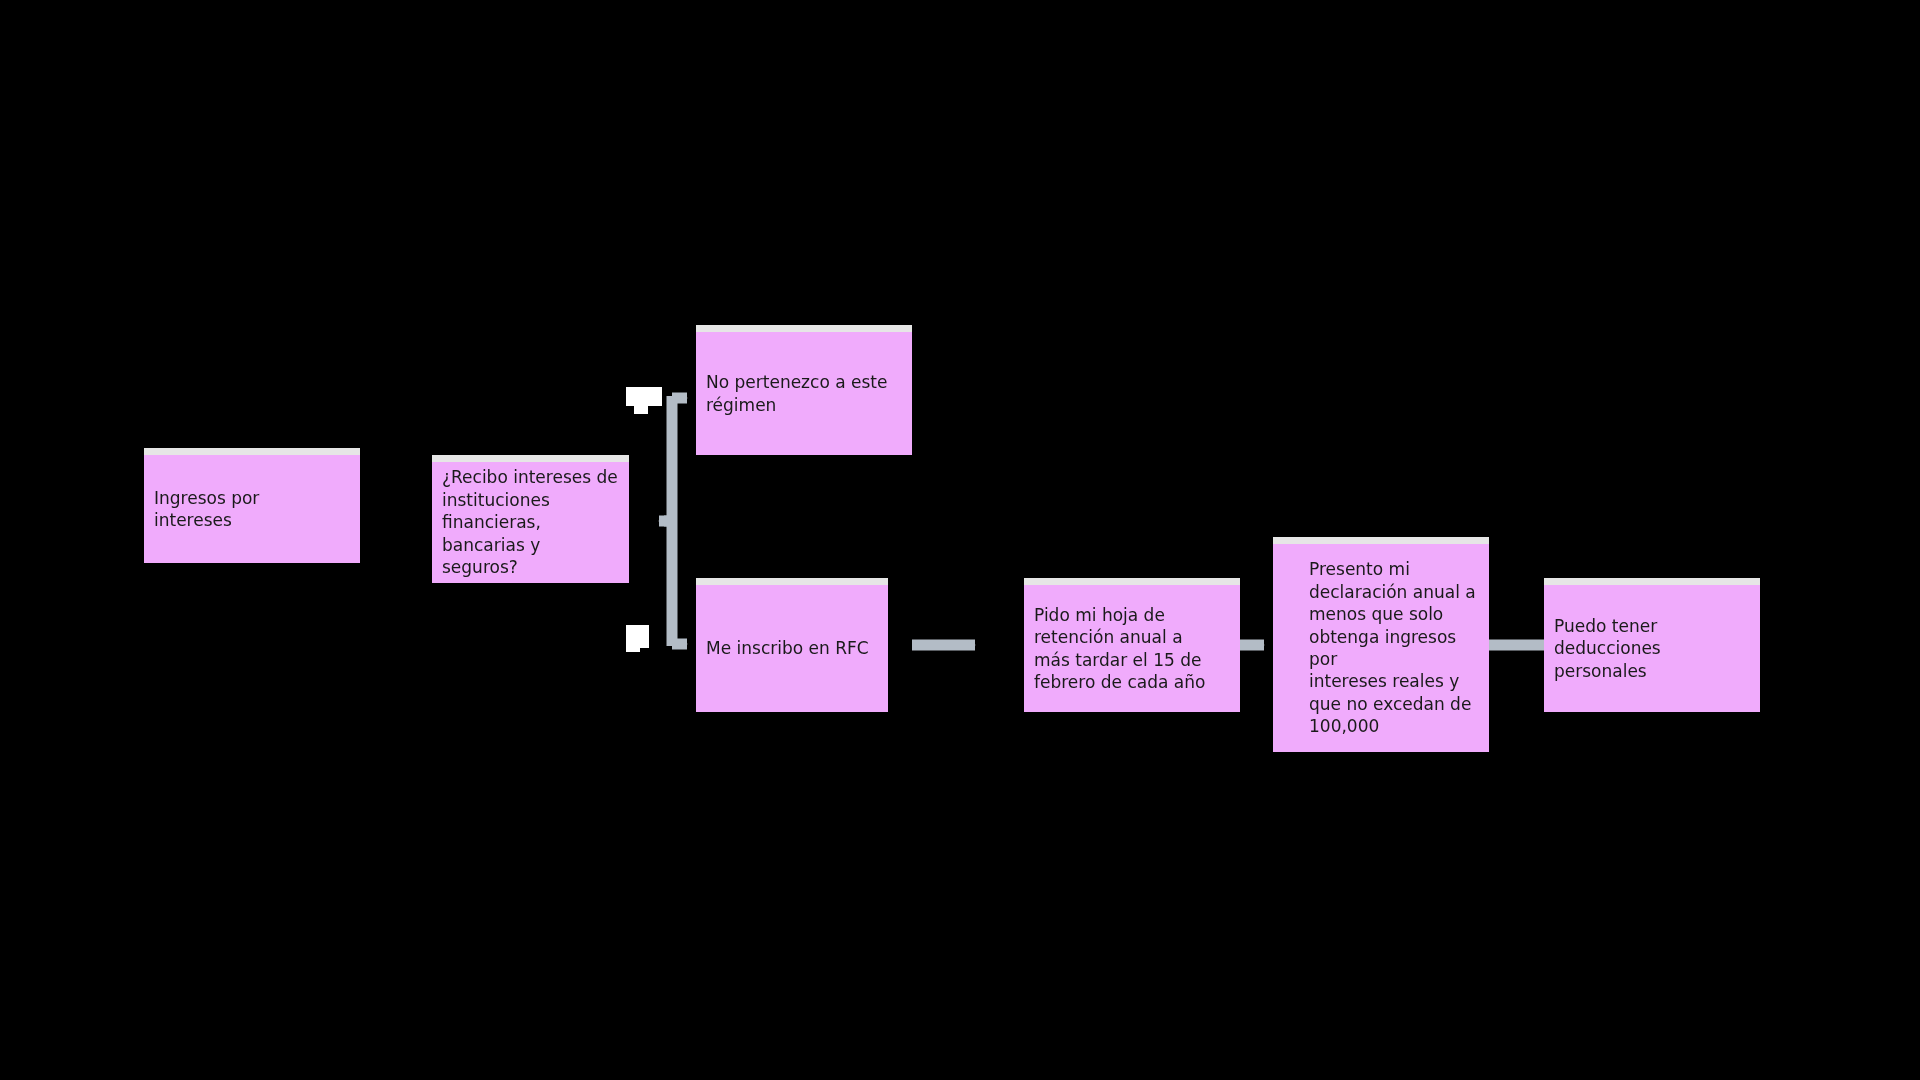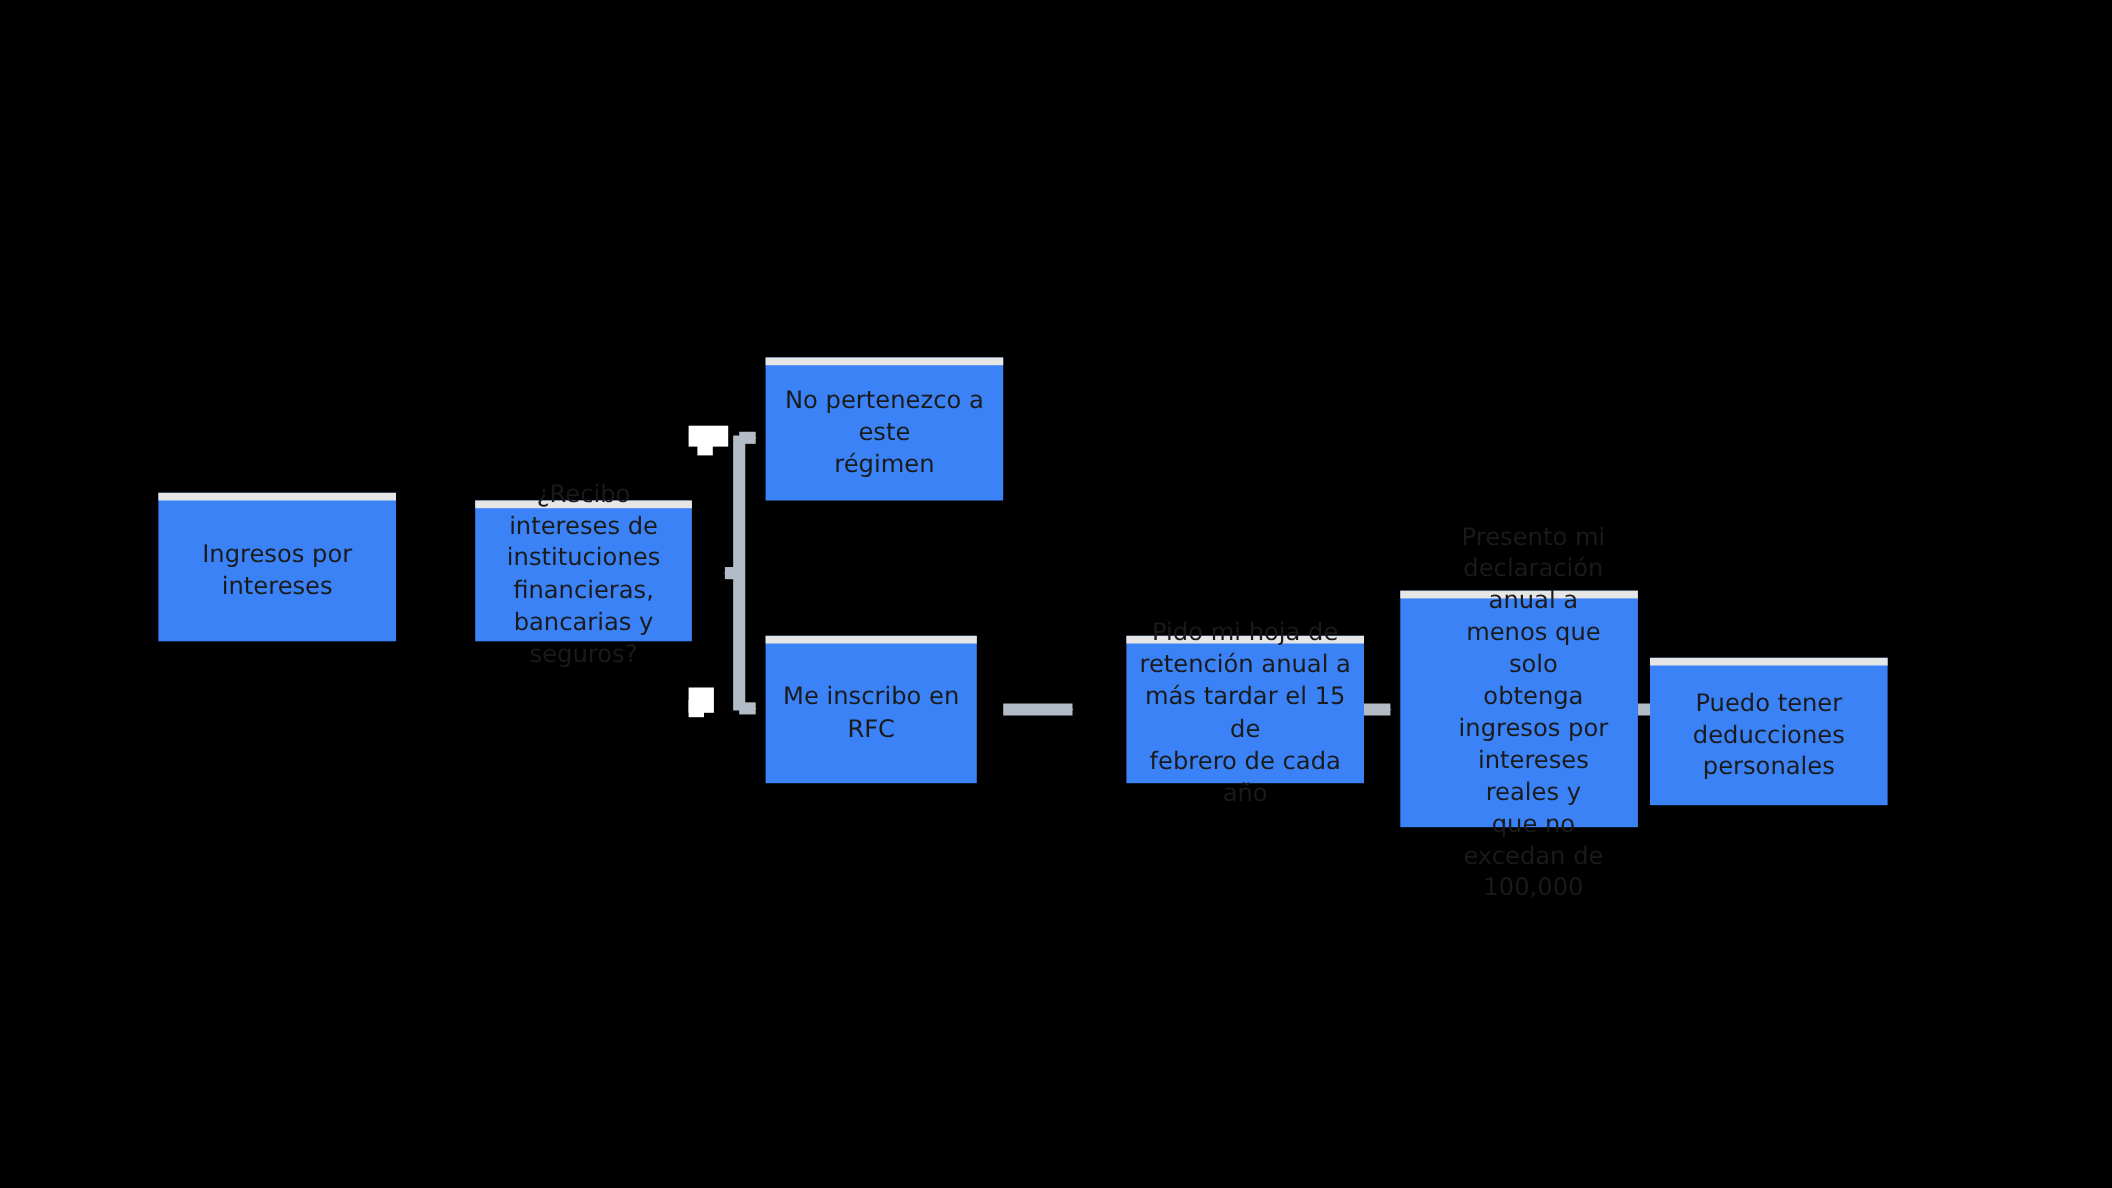--- a/index.html
+++ b/index.html
@@ -19,28 +19,27 @@
     position: absolute;
     left: 0;
     top: 0;
     width: 1920px;
     height: 1080px;
     background: #000000;
   }
   .node {
     position: absolute;
     box-sizing: border-box;
-    background: #3b82f6;
+    background: #f0abfc;
     border-top: 7px solid #e6e6e6;
     display: flex;
     align-items: center;
     justify-content: center;
-    text-align: center;
     color: #1a1a1a;
-    font-size: 22px;
+    font-size: 17px;
     line-height: 1.32;
     padding: 4px 10px;
     z-index: 3;
   }
   .node .label {
     display: block;
     width: 100%;
     white-space: pre-line;
   }
   .edge-label {
@@ -96,21 +95,21 @@
 
     <g>
       <path d="M1200,645 L1264,645" stroke="#b3bcc6" stroke-width="11" fill="none" marker-end="url(#arrowR)"></path>
     </g>
 
     <g>
       <path d="M1489,645 L1551,645" stroke="#b3bcc6" stroke-width="11" fill="none" marker-end="url(#arrowR)"></path>
     </g>
   </svg>
 
-  <div class="node" style="left:144px; top:448px; width:216px; height:135px;">
+  <div class="node" style="left:144px; top:448px; width:216px; height:115px;">
     <span class="label">Ingresos por
 intereses</span>
   </div>
 
   <div class="node" style="left:432px; top:455px; width:197px; height:128px;">
     <span class="label">¿Recibo intereses de
 instituciones
 financieras,
 bancarias y seguros?</span>
   </div>
@@ -134,21 +133,21 @@
   <div class="node" style="left:1273px; top:537px; width:216px; height:215px;padding-left:36px;">
     <span class="label">Presento mi
 declaración anual a
 menos que solo
 obtenga ingresos por
 intereses reales y
 que no excedan de
 100,000</span>
   </div>
 
-  <div class="node" style="left:1500px; top:578px; width:216px; height:134px;margin-top:20px;">
+  <div class="node" style="left:1544px; top:578px; width:216px; height:134px;">
     <span class="label">Puedo tener
 deducciones
 personales</span>
   </div>
 
   <div class="edge-label" style="left:626px; top:387px; width:36px; height:19px;">
     <span></span>
   </div>
   <div class="edge-label" style="left:634px; top:398px; width:14px; height:16px;">
     <span></span>

